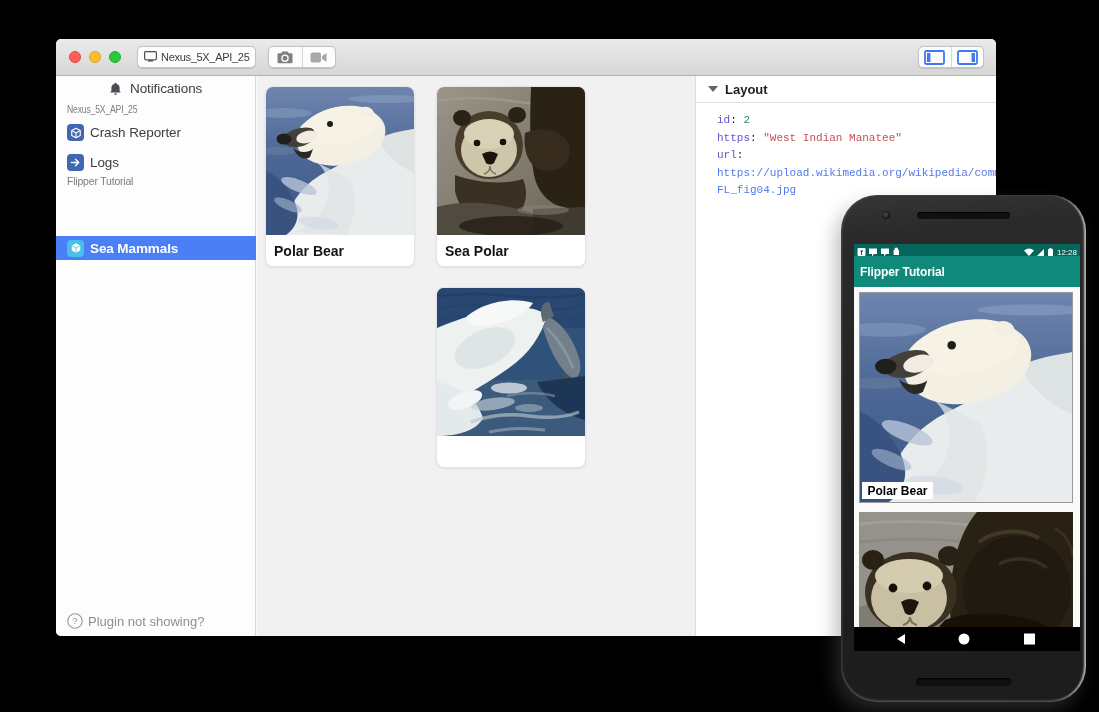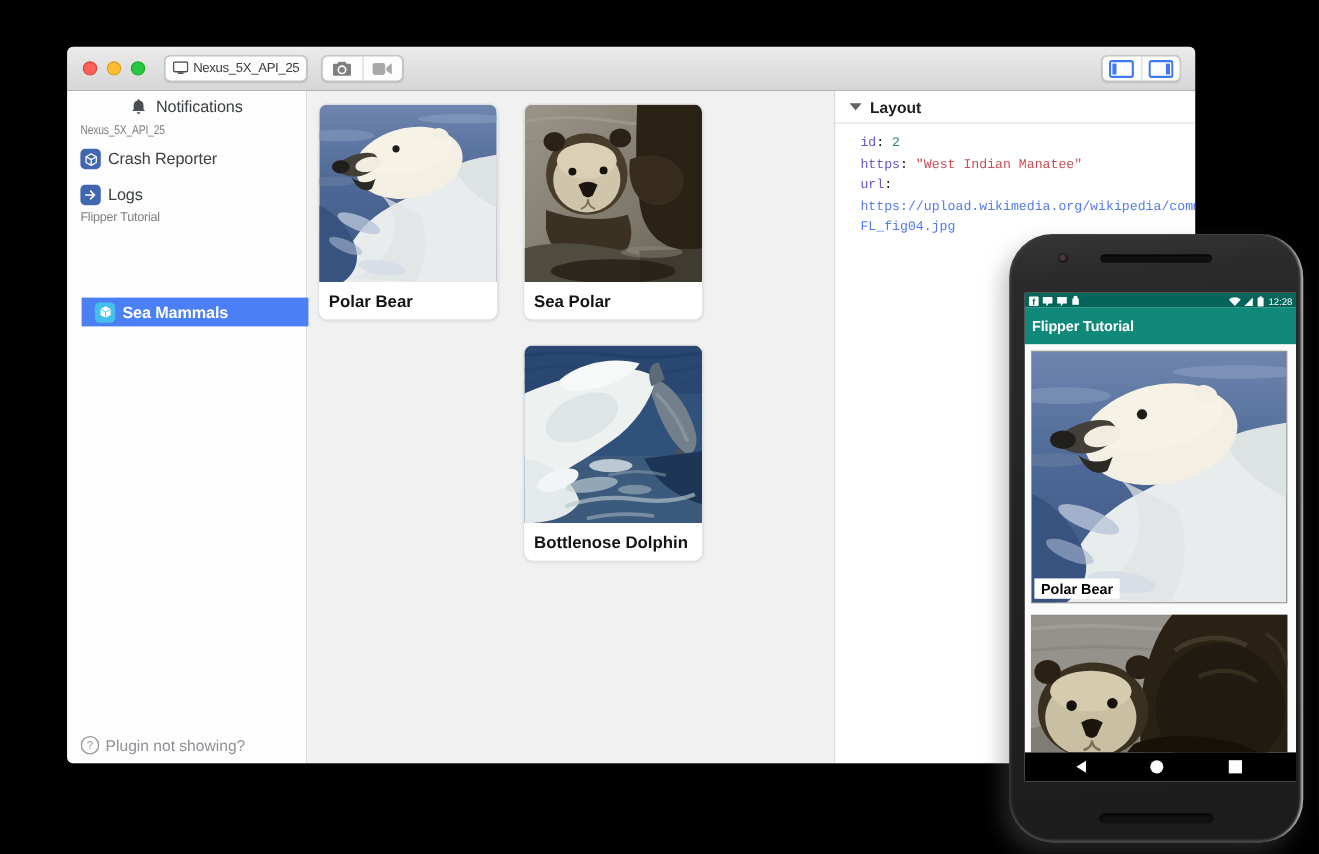--- a/index.html
+++ b/index.html
@@ -160,21 +160,21 @@
       </div>
       <div class="srow" style="top:74px;">
         <span class="sic darkblue">
           <svg width="11" height="11" viewBox="0 0 24 24">
               <path d="M3 12 L18 12 M12 5 L19 12 L12 19" fill="none" stroke="#fff" stroke-width="3" stroke-linecap="round" stroke-linejoin="round"></path>
             </svg>
         </span>
         Logs
       </div>
       <div class="slabel" style="top:99px;">Flipper Tutorial</div>
-      <div class="srow" id="row-sea" style="top:172px; height:24px;margin-left:12px;">
+      <div class="srow" id="row-sea" style="top:160px; height:24px;">
         <span class="sic cyan">
           <svg width="12" height="12" viewBox="0 0 24 24">
               <path d="M12 2.5 L20.5 7.2 L20.5 16.8 L12 21.5 L3.5 16.8 L3.5 7.2 Z" fill="#fff"></path>
               <path d="M3.5 7.2 L12 12 L20.5 7.2 M12 12 L12 21.5" fill="none" stroke="#45c0ea" stroke-width="1.6"></path>
             </svg>
         </span>
         Sea Mammals
       </div>
       <div id="plugnot">
         <svg width="16" height="16" viewBox="0 0 16 16" style="margin-right:5px;">
@@ -195,21 +195,20 @@
       <div class="card" style="left:179px; top:10px;">
         <svg class="img" viewBox="0 0 148 148" preserveAspectRatio="none">
             <use href="#otterScene"></use>
           </svg>
         <div class="cap">Sea Polar</div>
       </div>
       <div class="card" style="left:179px; top:211px;">
         <svg class="img" viewBox="0 0 148 148" preserveAspectRatio="none">
             <use href="#dolphinScene"></use>
           </svg>
-        <div class="cap">Bottlenose Dolphin</div>
       </div>
     </div>
 
     <div id="extras">
       <div id="exhead">
           <span class="tri"></span>
           <span class="ttl">Layout</span>
         </div>
       <div id="excode"><span class="k">id</span><span class="pn">: </span><span class="num">2</span>
 <span class="k">https</span><span class="pn">: </span><span class="str">"West Indian Manatee"</span>

